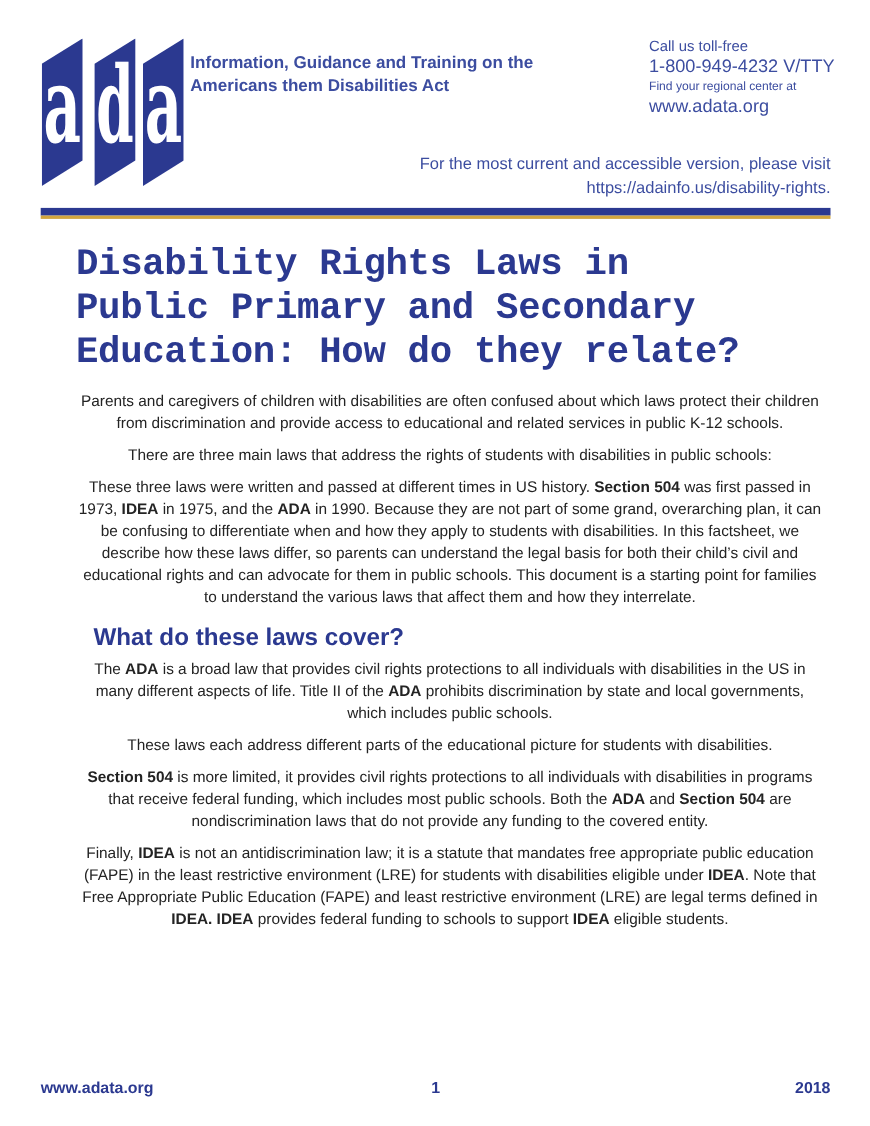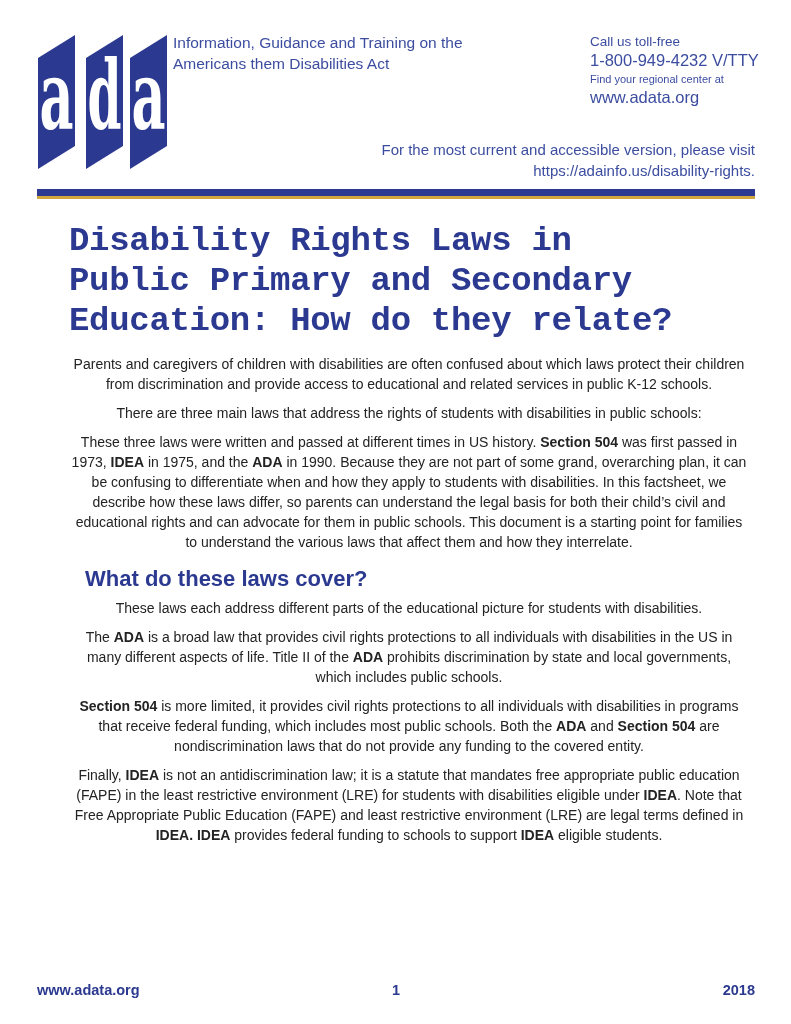--- a/index.html
+++ b/index.html
@@ -19,23 +19,24 @@
 
   
   .logo{position:absolute;left:38px;top:35px;width:129px;height:134px;}
   .brand{position:absolute;left:173px;top:28px;}
   .brand-name{
     font-family:"DejaVu Sans",sans-serif;
     font-weight:bold;font-size:31px;line-height:34px;
     color:var(--navy);letter-spacing:-0.5px;
   }
   .brand-tagline{
-    margin-top:4px;
+    margin-top:19px;
     font-size:15.5px;line-height:21px;
     color:var(--blue);
+    font-weight:bold;
   }
   .contact{position:absolute;left:590px;top:33px;color:var(--blue);}
   .contact-call{font-size:13.5px;line-height:17px;}
   .contact-phone{font-size:16.5px;line-height:21px;}
   .contact-find{margin-top:0;font-size:11px;line-height:16px;}
   .contact-web{font-size:16.5px;line-height:21px;}
   .notice{
     position:absolute;right:36px;top:139px;
     text-align:right;
     font-size:15px;line-height:21px;
@@ -126,22 +127,22 @@
     </h1>
 
     <p>Parents and caregivers of children with disabilities are often confused about which laws protect their children from discrimination and provide access to educational and related services in public K-12 schools.</p>
     <p>There are three main laws that address the rights of students with disabilities in public schools:</p>
 
 
     <p>These three laws were written and passed at different times in US history. <b>Section 504</b> was first passed in 1973, <b>IDEA</b> in 1975, and the <b>ADA</b> in 1990. Because they are not part of some grand, overarching plan, it can be confusing to differentiate when and how they apply to students with disabilities. In this factsheet, we describe how these laws differ, so parents can understand the legal basis for both their child’s civil and educational rights and can advocate for them in public schools. This document is a starting point for families to understand the various laws that affect them and how they interrelate.</p>
 
     <h2 class="section-heading">What do these laws cover?</h2>
 
+    <p>The <b>ADA</b> is a broad law that provides civil rights protections to all individuals with disabilities in the US in many different aspects of life. Title II of the <b>ADA</b> prohibits discrimination by state and local governments, which includes public schools.</p>
     <p>These laws each address different parts of the educational picture for students with disabilities.</p>
-    <p>The <b>ADA</b> is a broad law that provides civil rights protections to all individuals with disabilities in the US in many different aspects of life. Title II of the <b>ADA</b> prohibits discrimination by state and local governments, which includes public schools.</p>
     <p><b>Section 504</b> is more limited, it provides civil rights protections to all individuals with disabilities in programs that receive federal funding, which includes most public schools. Both the <b>ADA</b> and <b>Section 504</b> are nondiscrimination laws that do not provide any funding to the covered entity.</p>
     <p>Finally, <b>IDEA</b> is not an antidiscrimination law; it is a statute that mandates free appropriate public education (FAPE) in the least restrictive environment (LRE) for students with disabilities eligible under <b>IDEA</b>. Note that Free Appropriate Public Education (FAPE) and least restrictive environment (LRE) are legal terms defined in <b>IDEA. IDEA</b> provides federal funding to schools to support <b>IDEA</b> eligible students.</p>
   </div>
 
   <div class="footer">
     <span class="f-left">www.adata.org</span>
     <span class="f-center">1</span>
     <span class="f-right">2018</span>
   </div>
 

